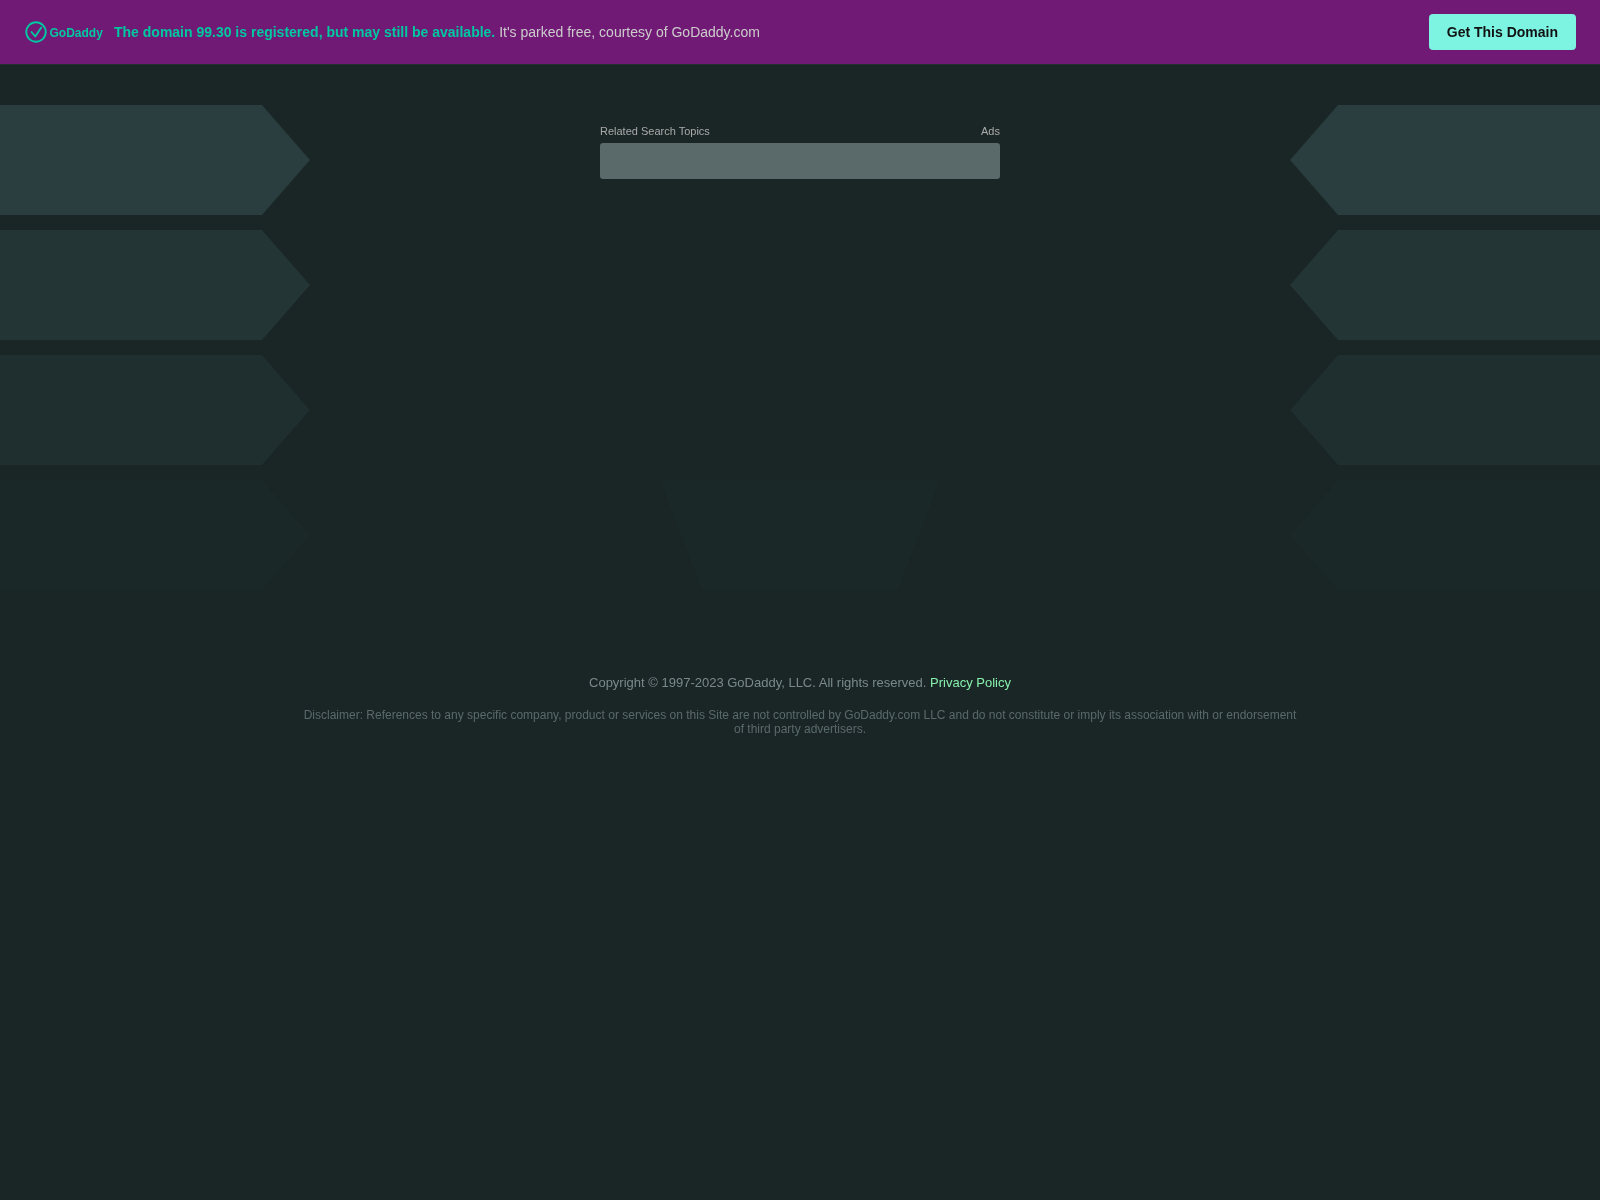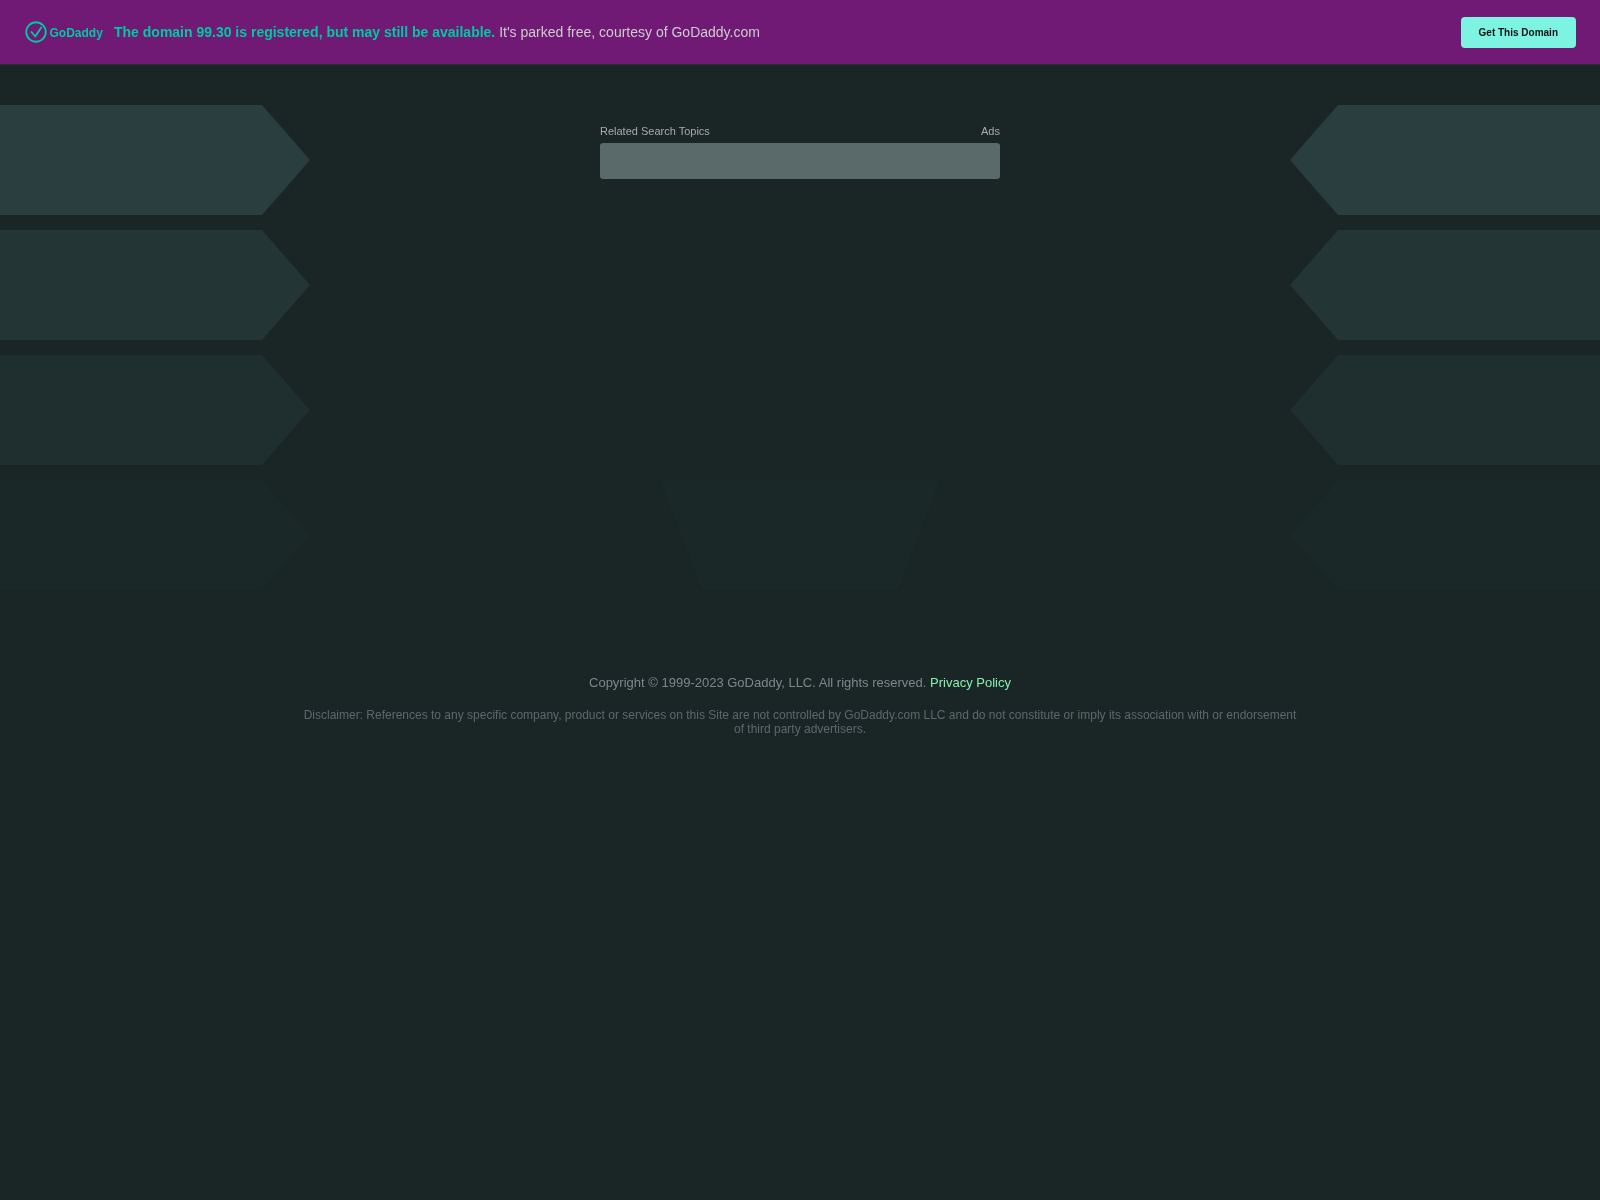--- a/index.html
+++ b/index.html
@@ -45,21 +45,21 @@
     .header-message .bold-green {
       color: #00c8a0;
       font-weight: bold;
     }
 
     .get-domain-btn {
       background-color: #7df3e1;
       color: #111;
       border: none;
       padding: 10px 18px;
-      font-size: 10px;
+      font-size: 14px;
       font-weight: bold;
       border-radius: 4px;
       cursor: pointer;
       white-space: nowrap;
     }
 
     
     main {
       position: relative;
       width: 100%;
@@ -255,17 +255,17 @@
     <div class="search-label-row">
       <span>Related Search Topics</span>
       <span>Ads</span>
     </div>
     <div class="search-box"></div>
   </div>
 </main>
 
 <footer>
   <p class="copyright">
-    <span>Copyright © 1999-2023 GoDaddy, LLC. All rights reserved.</span>
+    <span>Copyright © 1997-2023 GoDaddy, LLC. All rights reserved.</span>
     <a class="privacy-link">Privacy Policy</a>
   </p>
   <p class="disclaimer">Disclaimer: References to any specific company, product or services on this Site are not controlled by GoDaddy.com LLC and do not constitute or imply its association with or endorsement of third party advertisers.</p>
 </footer>
 
 </body></html>

